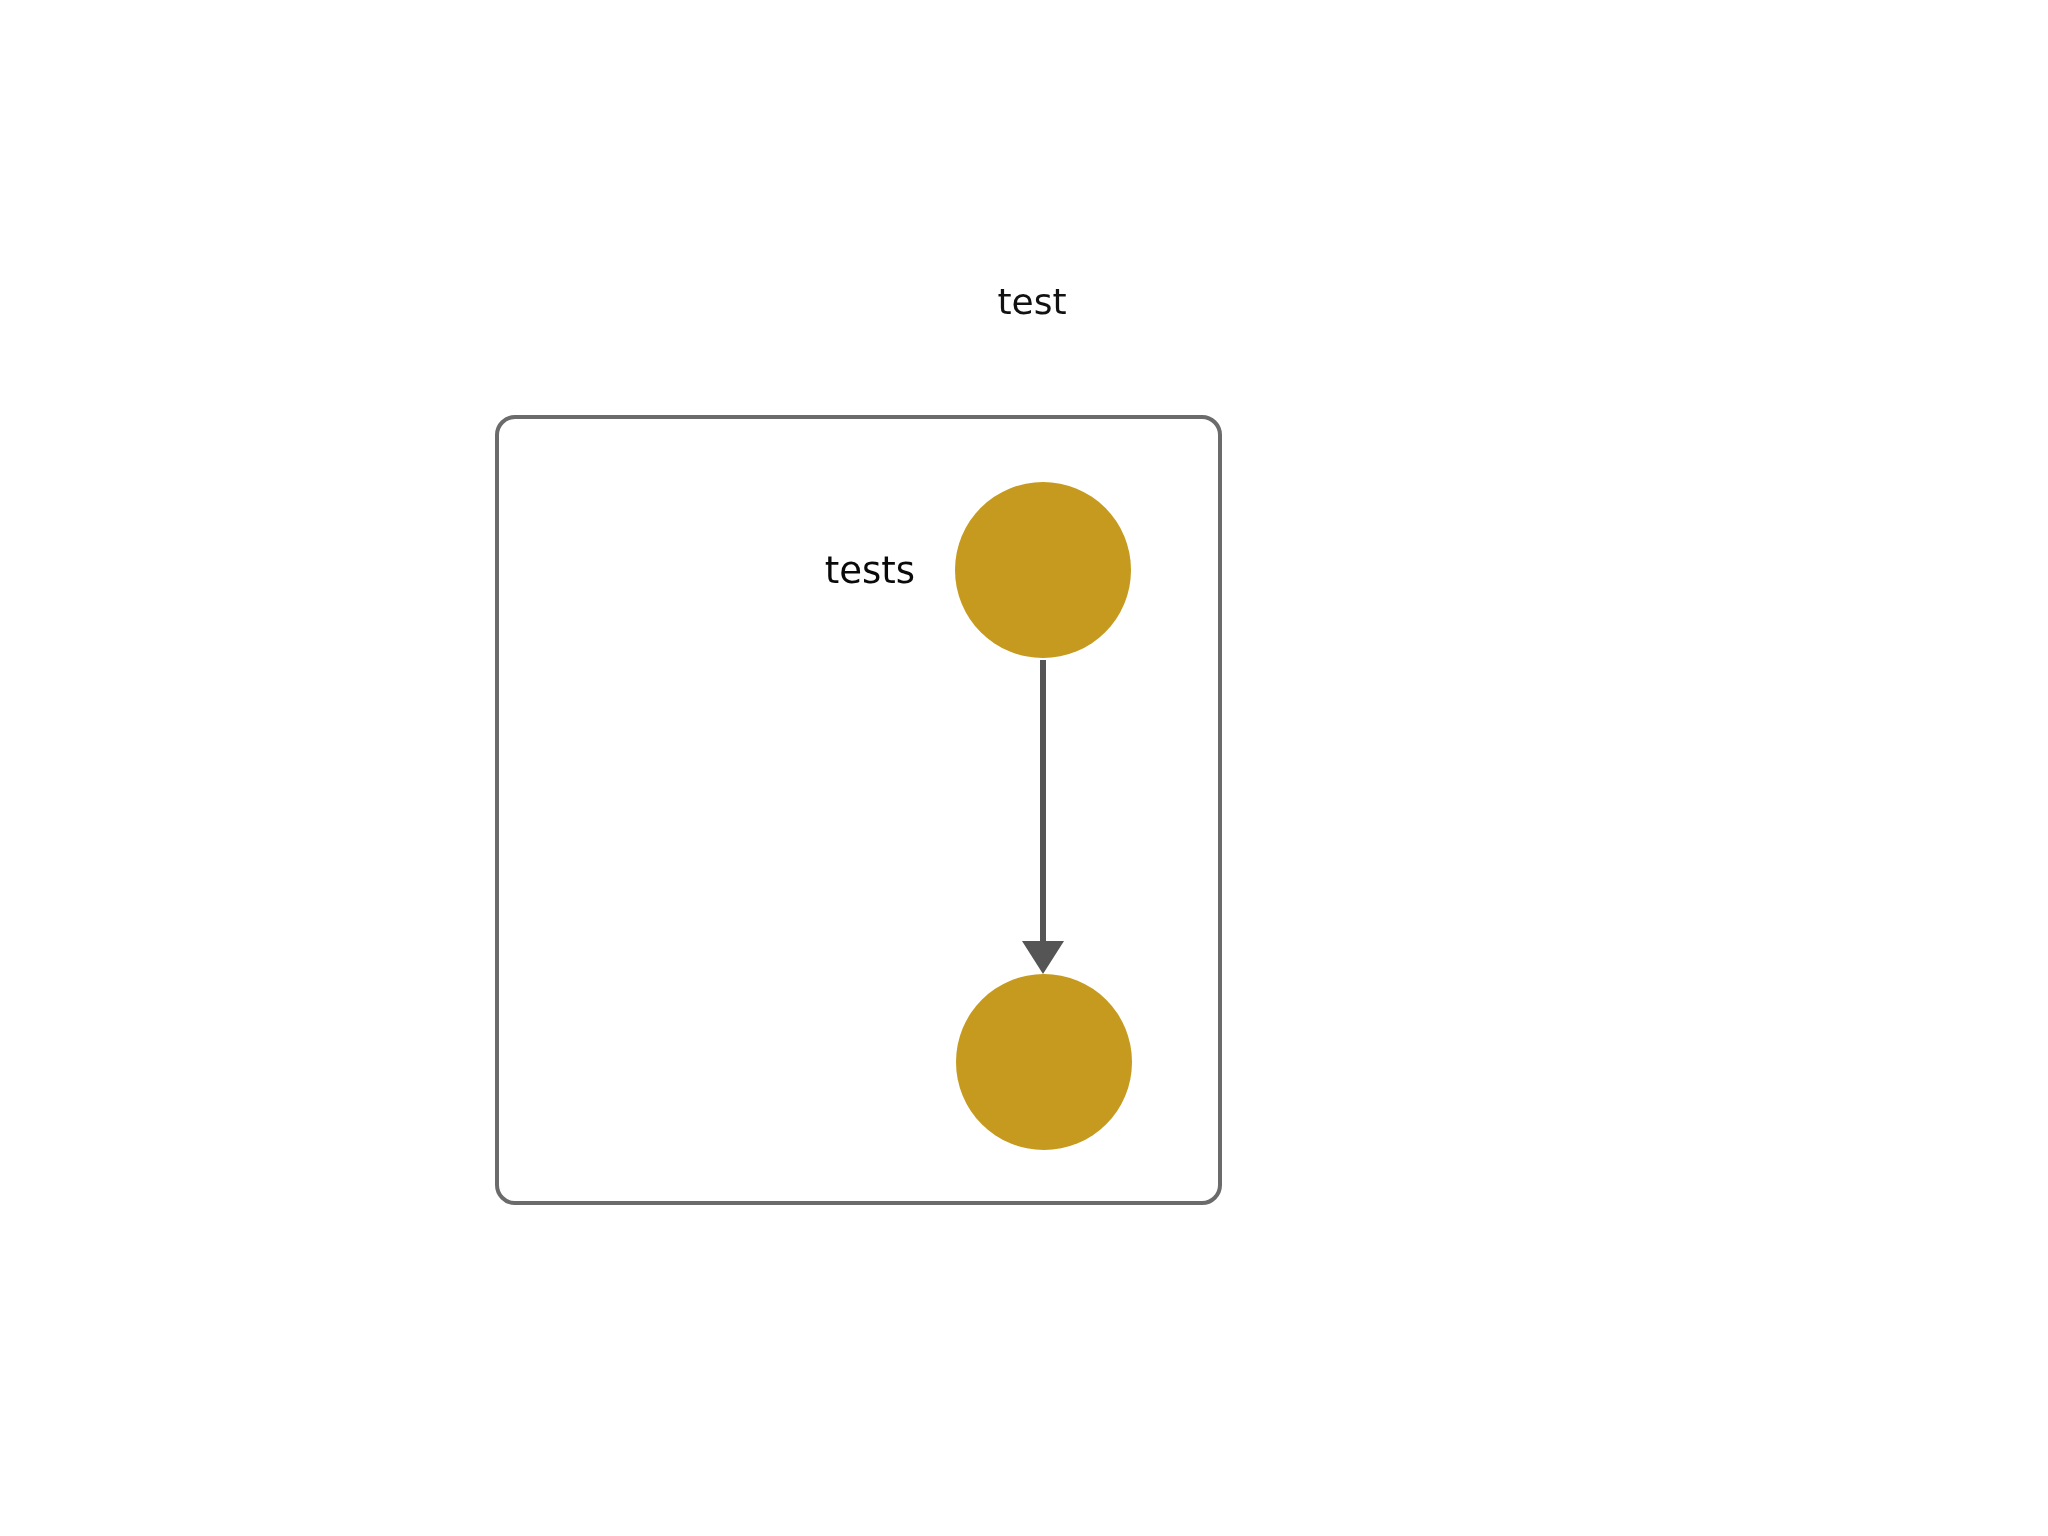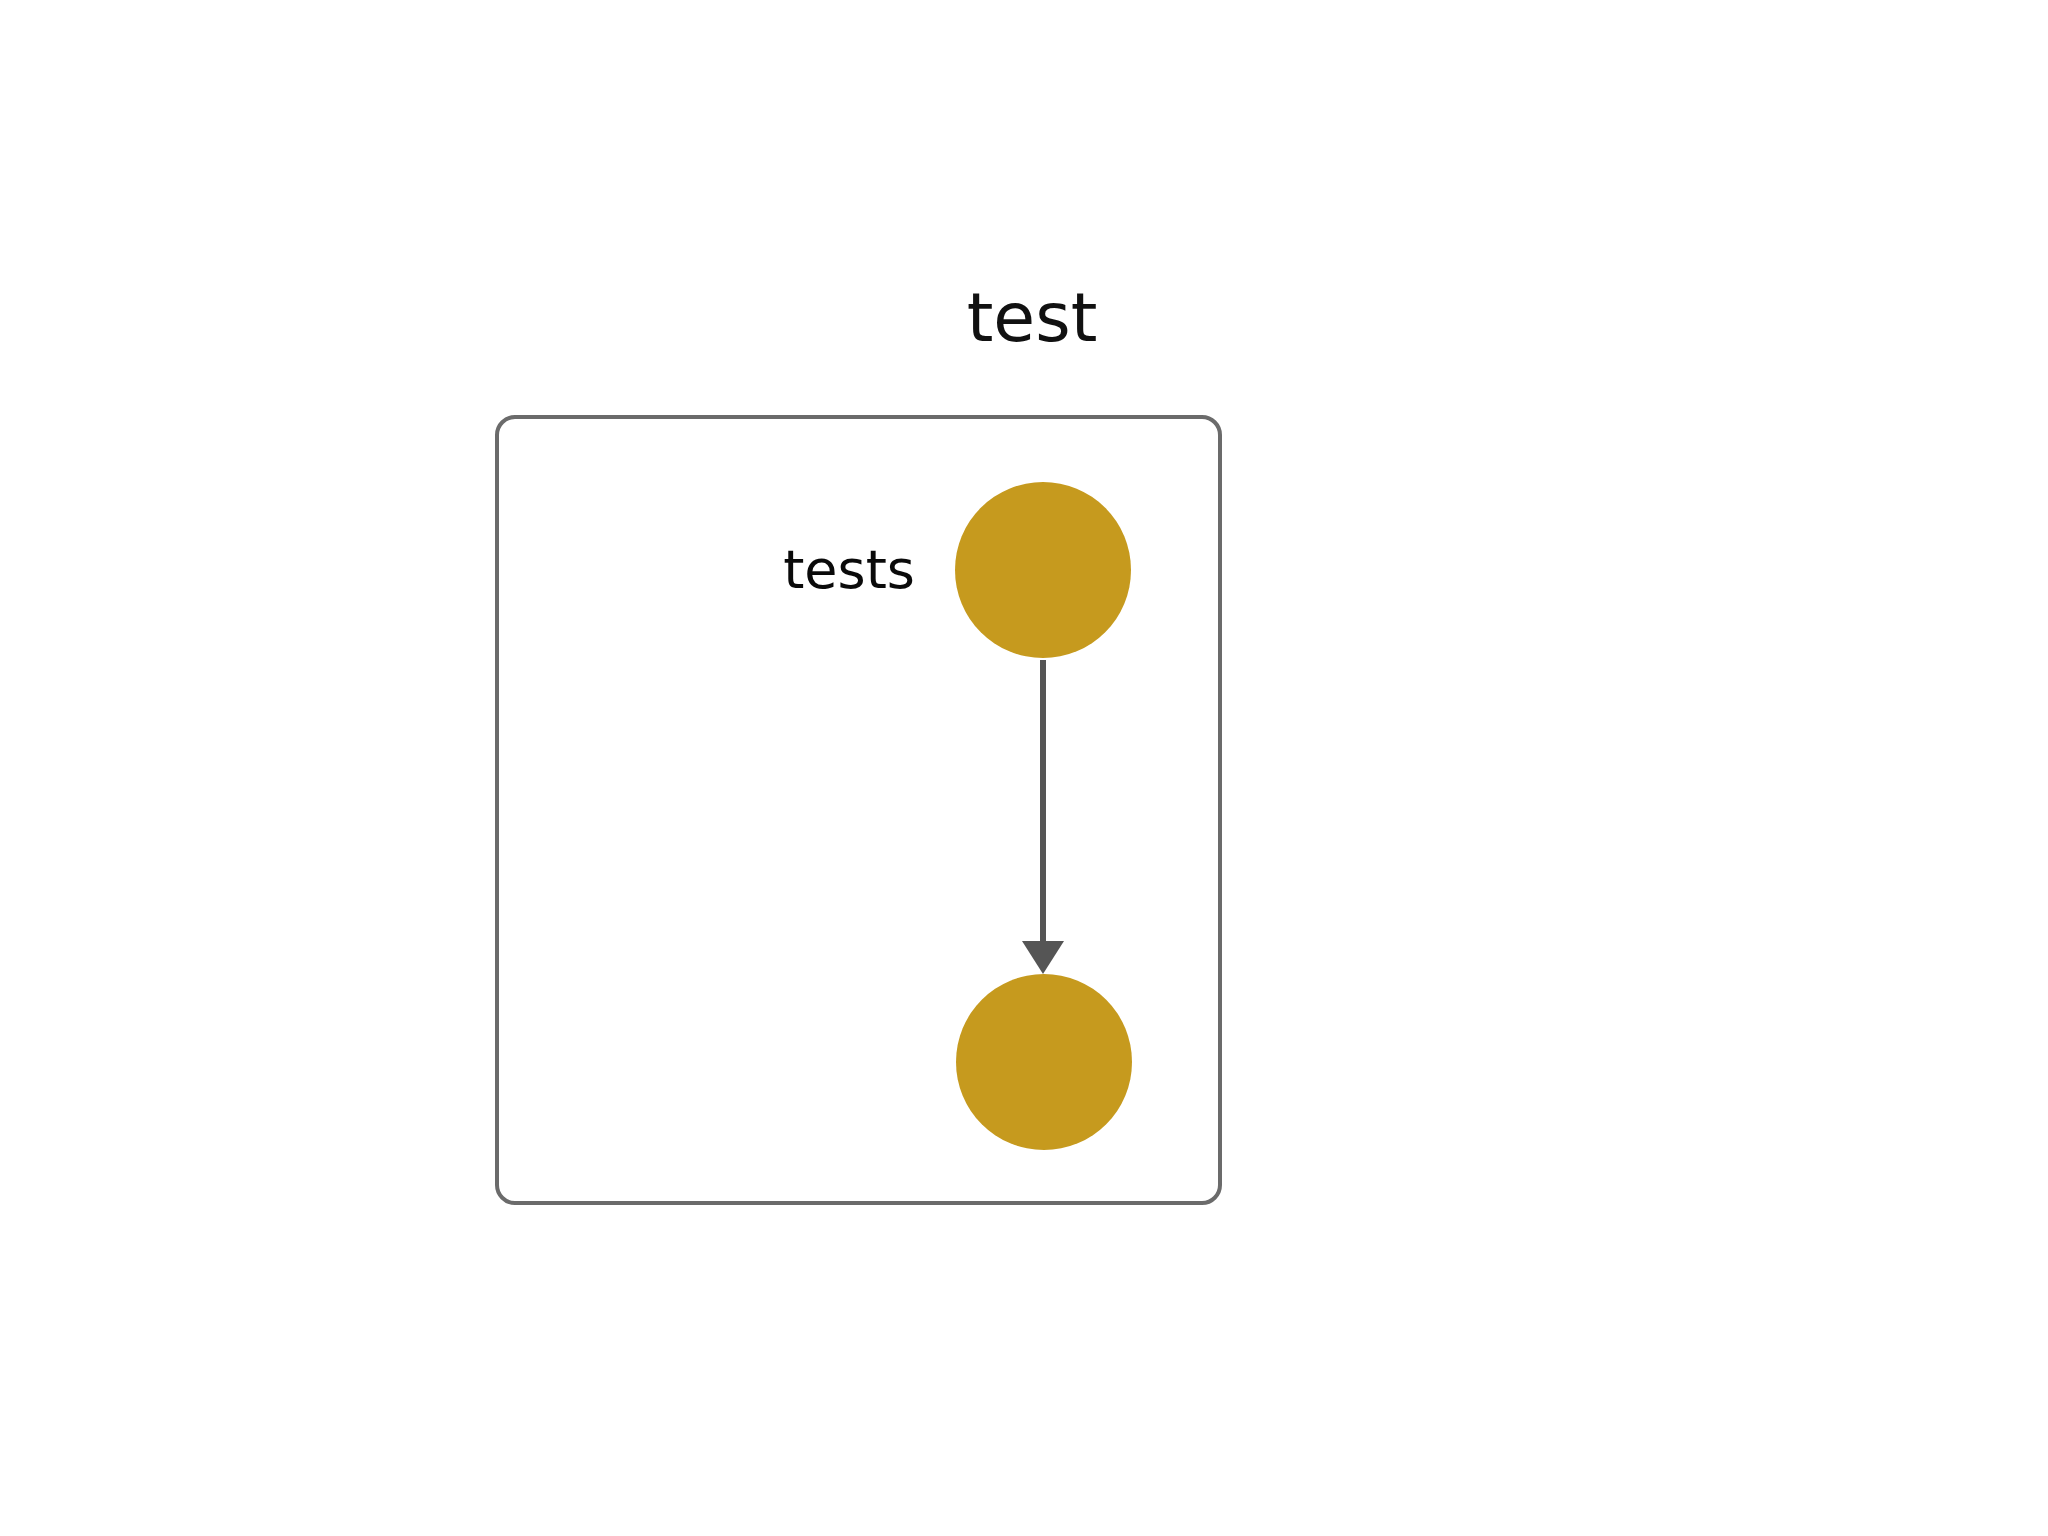--- a/index.html
+++ b/index.html
@@ -21,21 +21,21 @@
     top: 0;
     width: 2048px;
     height: 1536px;
   }
   
   .graph-title-inner {
     position: absolute;
     left: 1032px;
     top: 284px;
     transform: translateX(-50%);
-    font-size: 68px;
+    font-size: 36px;
     line-height: 1;
     color: #111111;
     white-space: nowrap;
   }
 
   
   .cluster {
     position: absolute;
     left: 495px;
     top: 415px;
@@ -48,21 +48,21 @@
   }
 
   
   .node-circle {
     position: absolute;
     border-radius: 50%;
     background: #c69a1e;
   }
   .node-label {
     position: absolute;
-    font-size: 54px;
+    font-size: 37px;
     line-height: 1;
     color: #0a0a0a;
     white-space: nowrap;
     text-align: left;
     transform: translateY(-50%);
   }
 
   
   #node-tests-circle {
     left: 955px;

